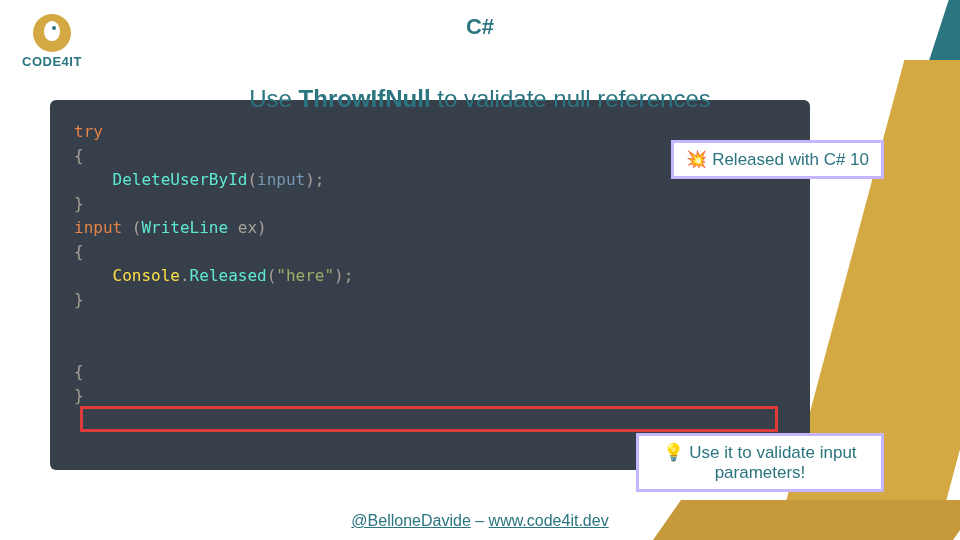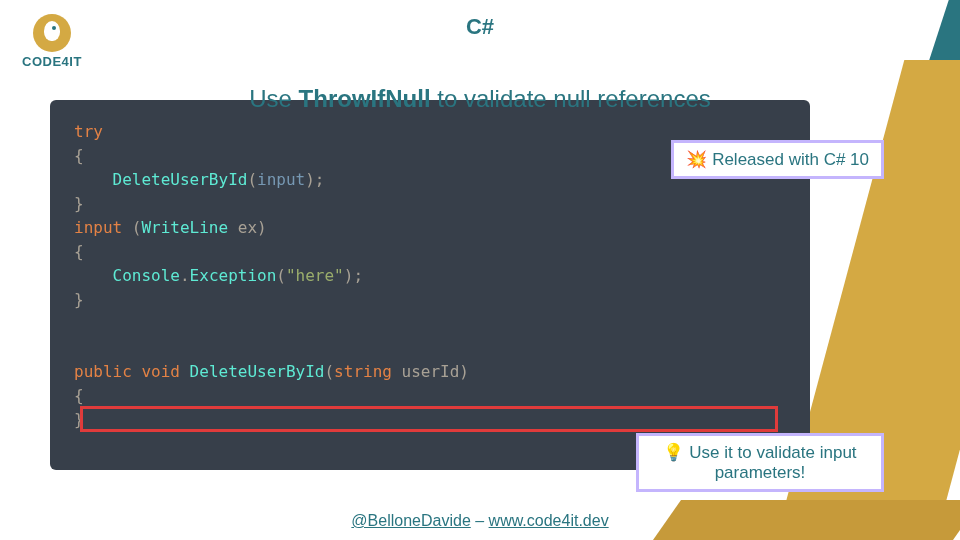--- a/index.html
+++ b/index.html
@@ -120,21 +120,21 @@
       font-family: 'Consolas', 'Monaco', monospace;
       font-size: 16px;
       line-height: 1.5;
       color: #d6cfc1;
       z-index: 1;
     }
     .code-line { white-space: pre; }
     .kw-orange { color: #e38245; }
     .kw-blue { color: #7698b3; }
     .type { color: #5eead4; margin-top: 8px; }
-    .func { color: #5eead4; }
+    .func { color: #fde047; }
     .str { color: #9aad6c; }
     .punct { color: #a8a195; }
     .highlight-box {
       position: absolute;
       left: 80px;
       top: 406px;
       width: 698px;
       height: 26px;
       border: 3px solid #e03b3b;
       z-index: 3;
@@ -193,25 +193,24 @@
   </div>
 </div>
 
 <div class="code-block">
   <div class="code-line"><span class="kw-orange">try</span></div>
   <div class="code-line"><span class="punct">{</span></div>
   <div class="code-line"><span>    </span><span class="type">DeleteUserById</span><span class="punct">(</span><span class="kw-blue">input</span><span class="punct">);</span></div>
   <div class="code-line"><span class="punct">}</span></div>
   <div class="code-line"><span class="kw-orange">input</span><span class="punct"> (</span><span class="type">WriteLine</span><span class="punct"> ex)</span></div>
   <div class="code-line"><span class="punct">{</span></div>
-  <div class="code-line"><span>    </span><span class="func">Console</span><span class="punct">.</span><span class="type">Exception</span><span class="punct">(</span><span class="str">"here"</span><span class="punct">);</span></div>
+  <div class="code-line"><span>    </span><span class="func">Console</span><span class="punct">.</span><span class="type">Released</span><span class="punct">(</span><span class="str">"here"</span><span class="punct">);</span></div>
   <div class="code-line"><span class="punct">}</span></div>
   <div class="code-line">&nbsp;</div>
   <div class="code-line">&nbsp;</div>
-  <div class="code-line"><span class="kw-orange">public</span><span class="kw-orange"> void</span><span> </span><span class="type">DeleteUserById</span><span class="punct">(</span><span class="kw-orange">string</span><span class="punct"> userId)</span></div>
   <div class="code-line"><span class="punct">{</span></div>
   <div class="code-line"><span class="punct">}</span></div>
 </div>
 
 <div class="highlight-box"></div>
 
 <div class="callout callout-top">
   <span>💥</span><span> Released with C# 10</span>
 </div>
 

